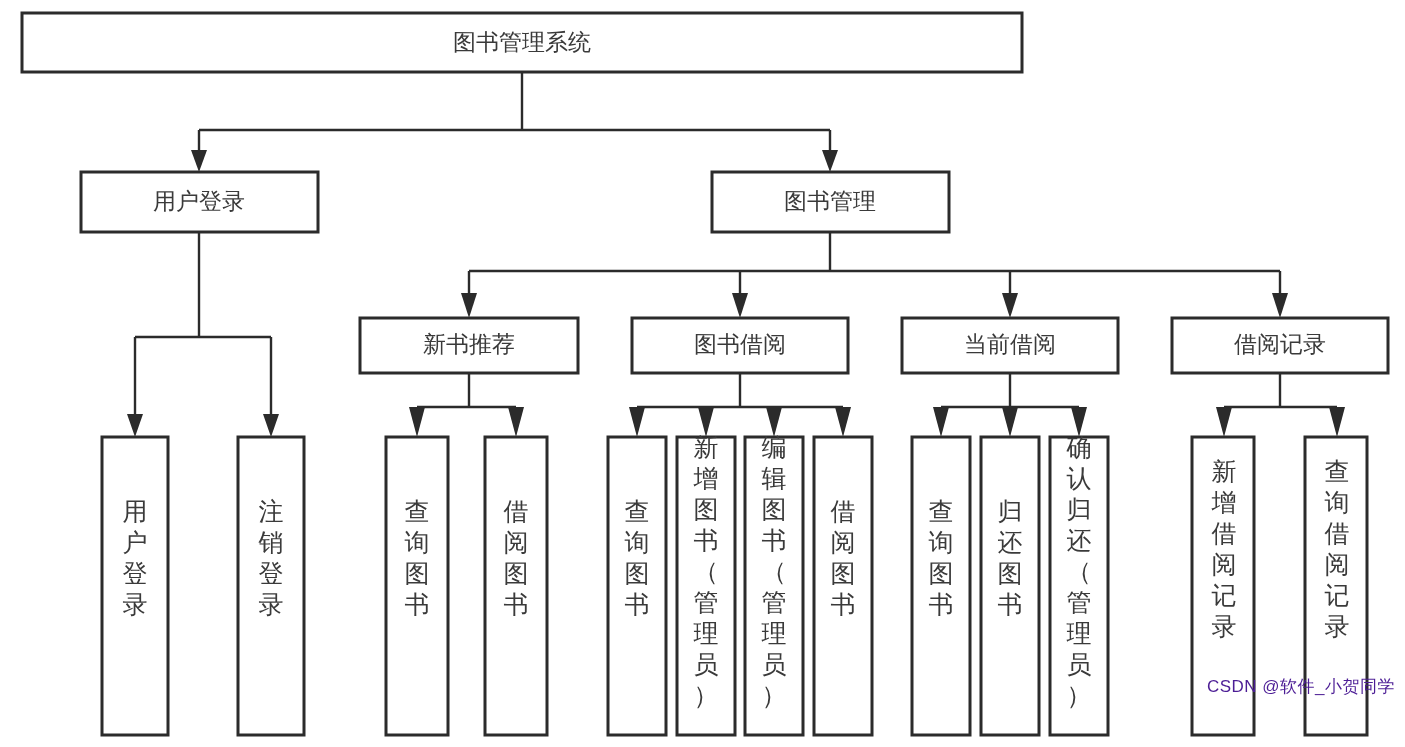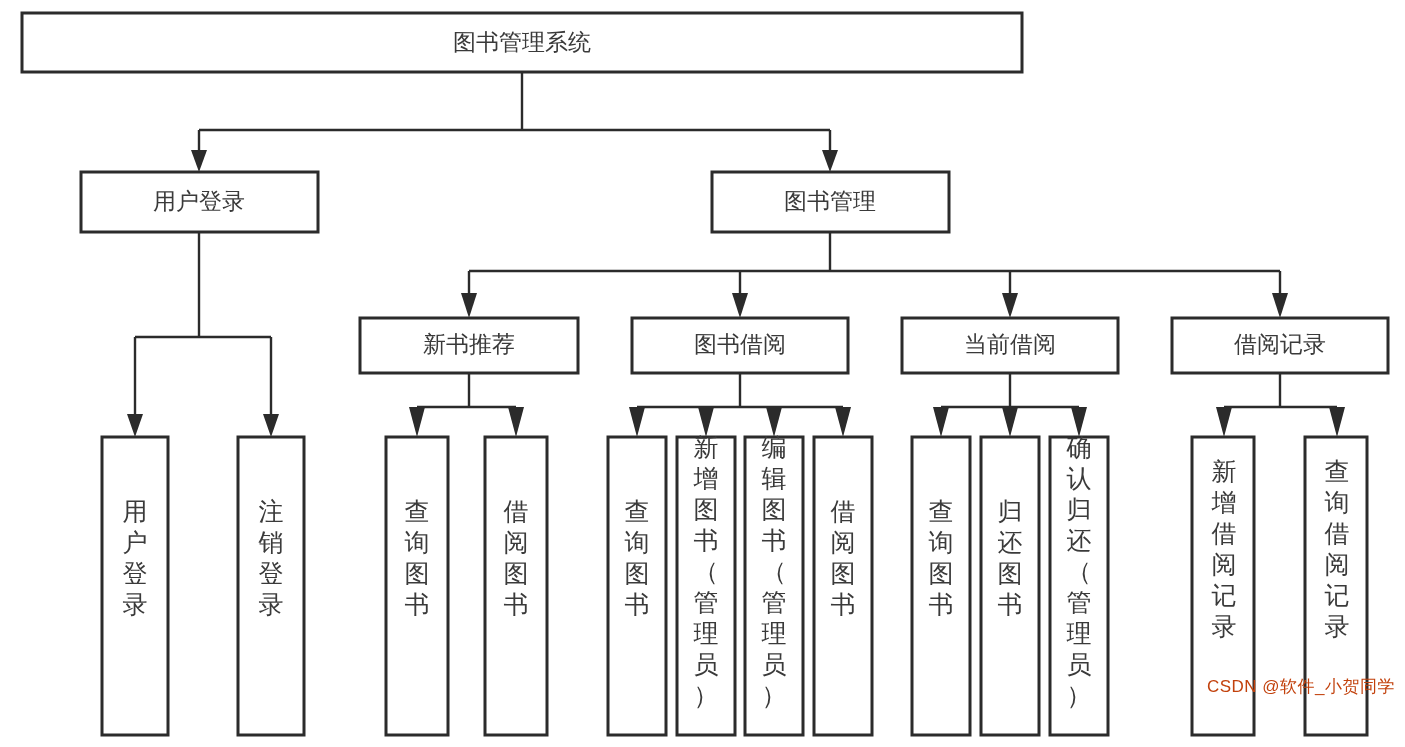--- a/index.html
+++ b/index.html
@@ -54,21 +54,21 @@
   .node-label-vertical {
     fill: #3a3a3a;
     font-family: "Liberation Sans", "DejaVu Sans", sans-serif;
     font-size: 25px;
     text-anchor: middle;
   }
   .watermark-text {
     position: absolute;
     right: 10px;
     bottom: 6px;
-    color: #c2410c;
+    color: #4c1d95;
     font-size: 17px;
     font-family: "Liberation Sans", "DejaVu Sans", sans-serif;
     letter-spacing: 0.5px;
     white-space: nowrap;
     pointer-events: none;
   }
 </style>
 </head>
 <body>
 

